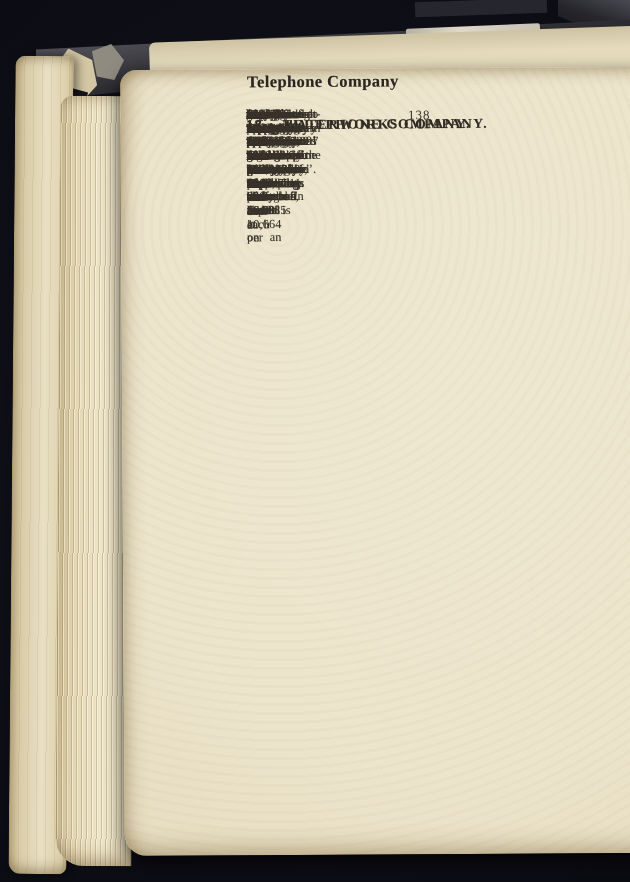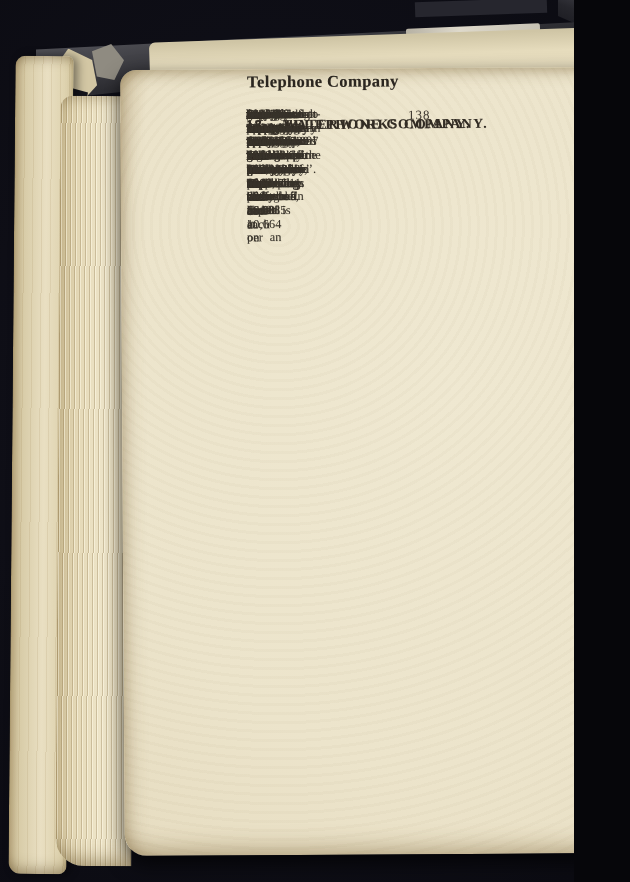--- a/index.html
+++ b/index.html
@@ -1,17 +1,17 @@
 <!DOCTYPE html>
 <html><head>
 <meta charset="utf-8">
 <style>
   html,body{margin:0;padding:0;background:#06060a;}
   .scene{
-    position:relative;width:574px;height:882px;overflow:hidden;
+    position:relative;width:630px;height:882px;overflow:hidden;
     background:radial-gradient(140% 120% at 45% 45%, #12121b 0%, #0b0b12 60%, #050508 100%);
     font-family:"Liberation Serif", serif;
   }
   .scene *{position:absolute;box-sizing:border-box;}
 
   
   .top-gray-band{left:415px;top:0;width:132px;height:15px;background:#26262e;transform:rotate(-2deg);}
   .cover-corner{left:558px;top:0;width:76px;height:50px;
     background:linear-gradient(200deg,#4c4c54 0%,#26262c 40%,#0e0e13 100%);
     clip-path:polygon(0 0,100% 0,100% 100%,55% 68%,0 32%);}

